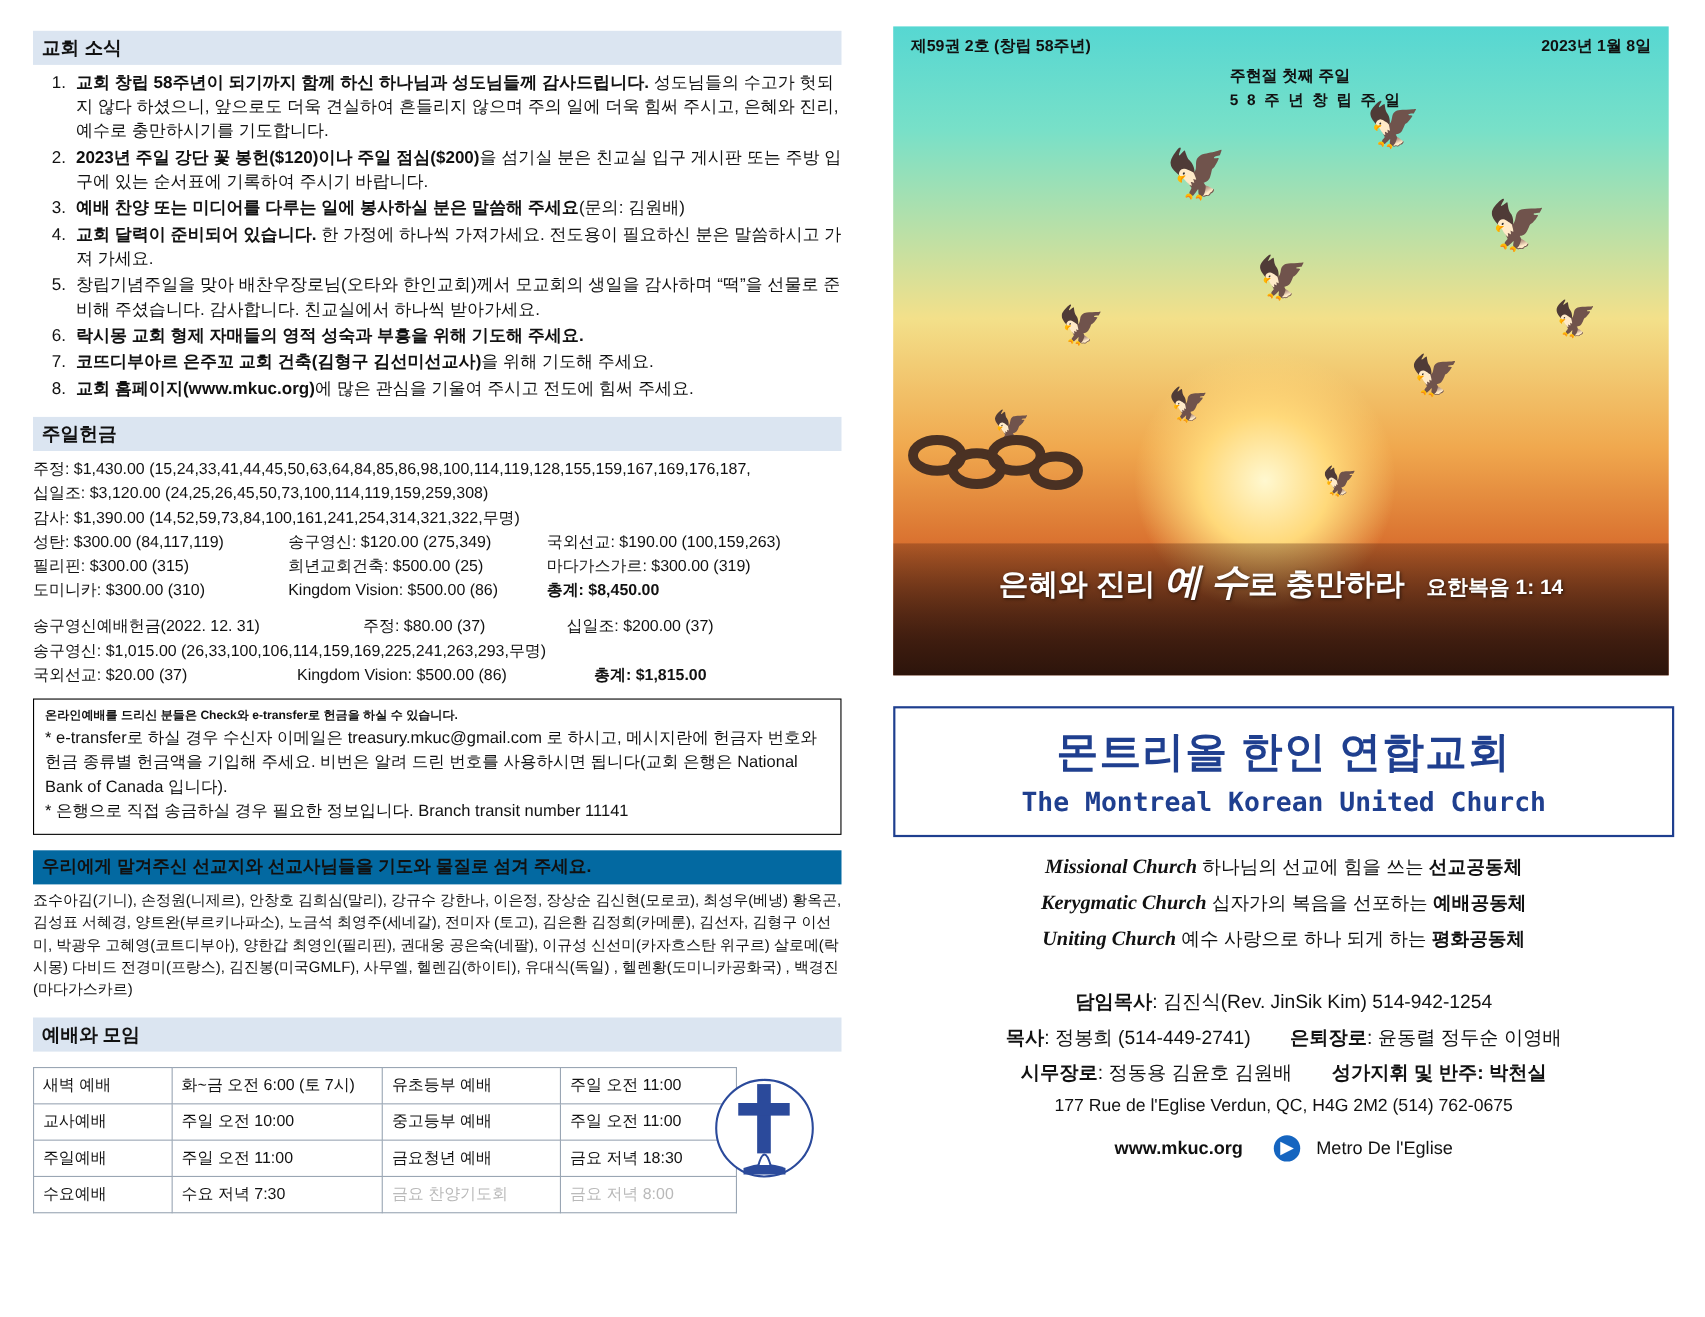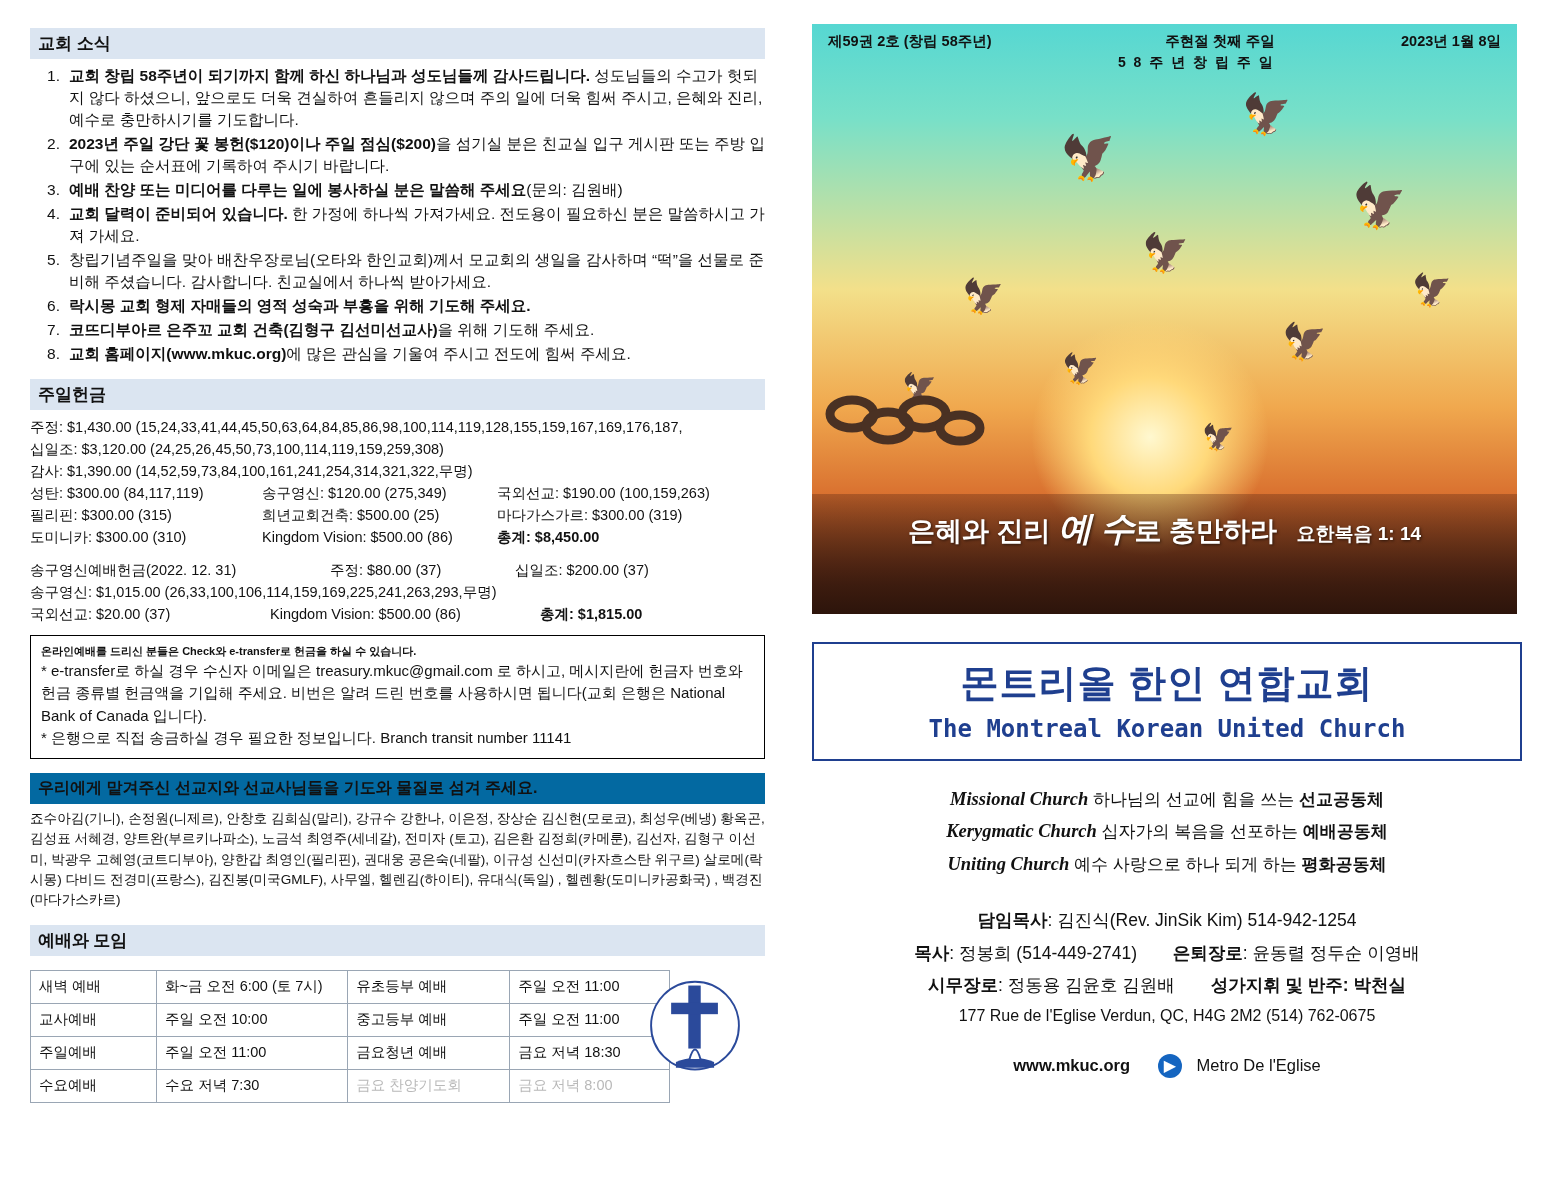--- a/index.html
+++ b/index.html
@@ -93,47 +93,47 @@
     position:absolute;left:0;bottom:0;width:100%;height:120px;
     background:linear-gradient(180deg,rgba(90,40,20,0.35),rgba(40,18,10,0.95));
   }
   .bird{position:absolute;color:#3a1d10;font-size:30px;line-height:1;}
   .photo .hdr{
     position:absolute;top:8px;left:0;width:100%;
     display:flex;justify-content:space-between;
     padding:0 16px;box-sizing:border-box;
     font-size:14.5px;font-weight:bold;color:#111;
   }
-  .photo .hdr .mid{text-align:right;}
+  .photo .hdr .mid{text-align:left;margin-top:28px;}
   .photo .hdr .mid .l2{font-size:14px;letter-spacing:2px;margin-top:3px;}
   .verse{
     position:absolute;left:0;bottom:62px;width:100%;
     text-align:center;color:#fff;font-weight:bold;font-size:27px;
     text-shadow:1px 1px 3px rgba(0,0,0,.6);
   }
   .verse .ref{font-size:19px;margin-left:12px;}
   .verse .cursive{font-family:"Liberation Serif",serif;font-style:italic;font-size:34px;color:#fff;}
 
   .churchbox{
     border:2px solid #1f3f8f;
     margin-top:28px;
     padding:14px 10px 16px 10px;
     text-align:center;
   }
   .churchbox .kr{font-size:38px;font-weight:bold;color:#1f3f8f;letter-spacing:1px;}
   .churchbox .en{font-size:24px;font-weight:bold;color:#1f3f8f;margin-top:6px;font-family:"DejaVu Sans Mono",monospace;}
 
-  .mottos{margin-top:22px;text-align:center;font-size:17px;line-height:1.75;}
+  .mottos{margin-top:12px;text-align:center;font-size:17px;line-height:1.75;}
   .mottos .en{font-family:"Liberation Serif",serif;font-style:italic;font-weight:bold;font-size:18.5px;}
   .mottos .kbold{font-weight:bold;}
 
   .contact{margin-top:24px;text-align:center;font-size:17.5px;line-height:1.85;}
   .contact .lbl{font-weight:bold;}
   .contact .addr{font-size:16px;}
-  .contact .web{font-size:16.5px;margin-top:19px;display:flex;justify-content:center;align-items:center;gap:28px;}
+  .contact .web{font-size:16.5px;margin-top:8px;display:flex;justify-content:center;align-items:center;gap:28px;}
   .metro{
     display:inline-block;width:24px;height:24px;border-radius:50%;
     background:#1565c0;color:#fff;font-size:16px;line-height:24px;text-align:center;font-weight:bold;
     vertical-align:middle;
   }
 </style>
 </head>
 <body>
 
 <div class="page">

